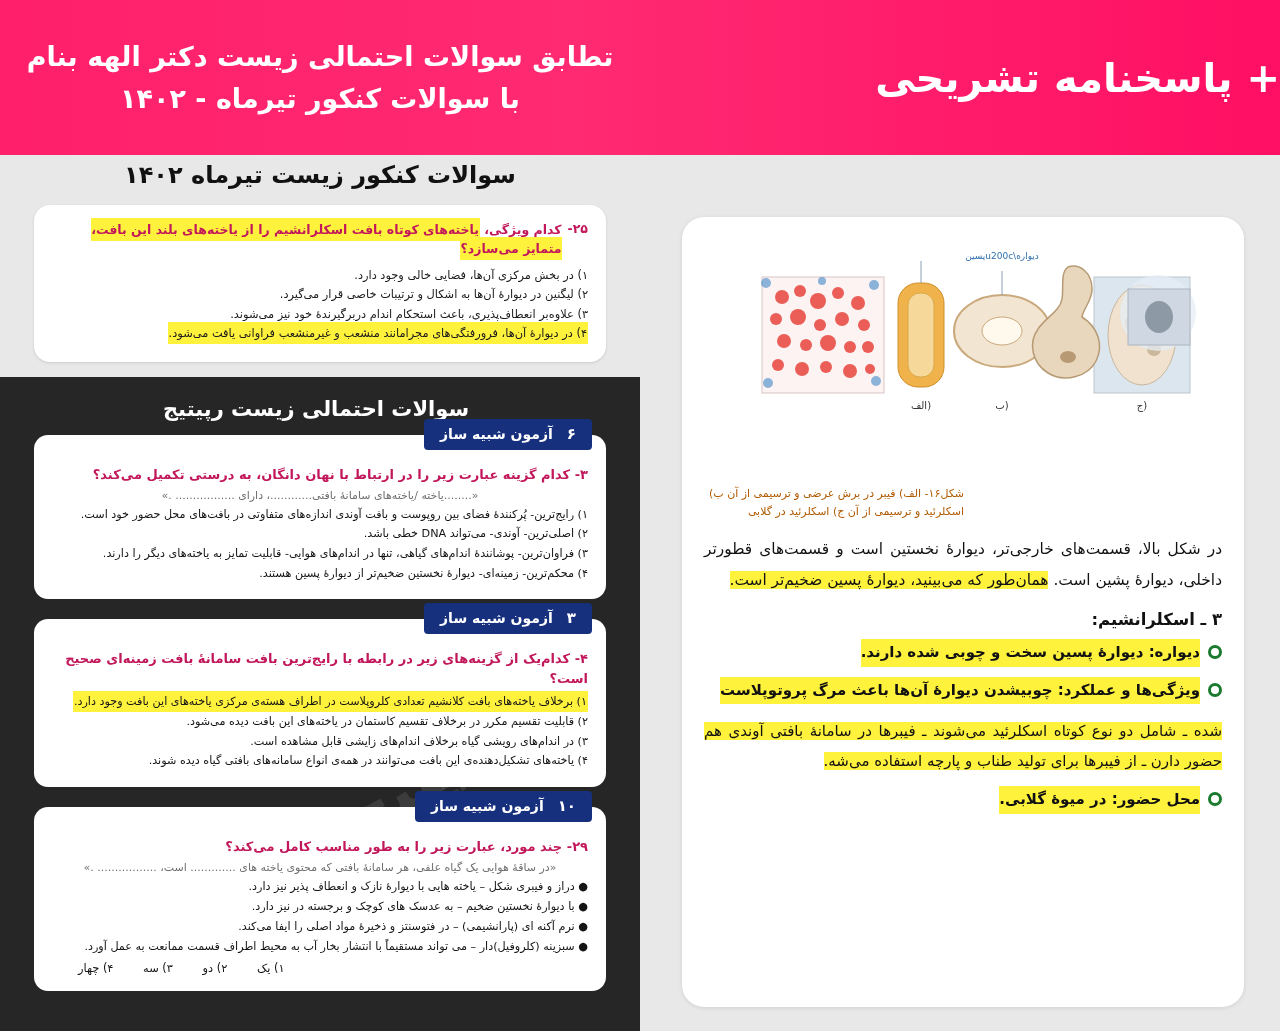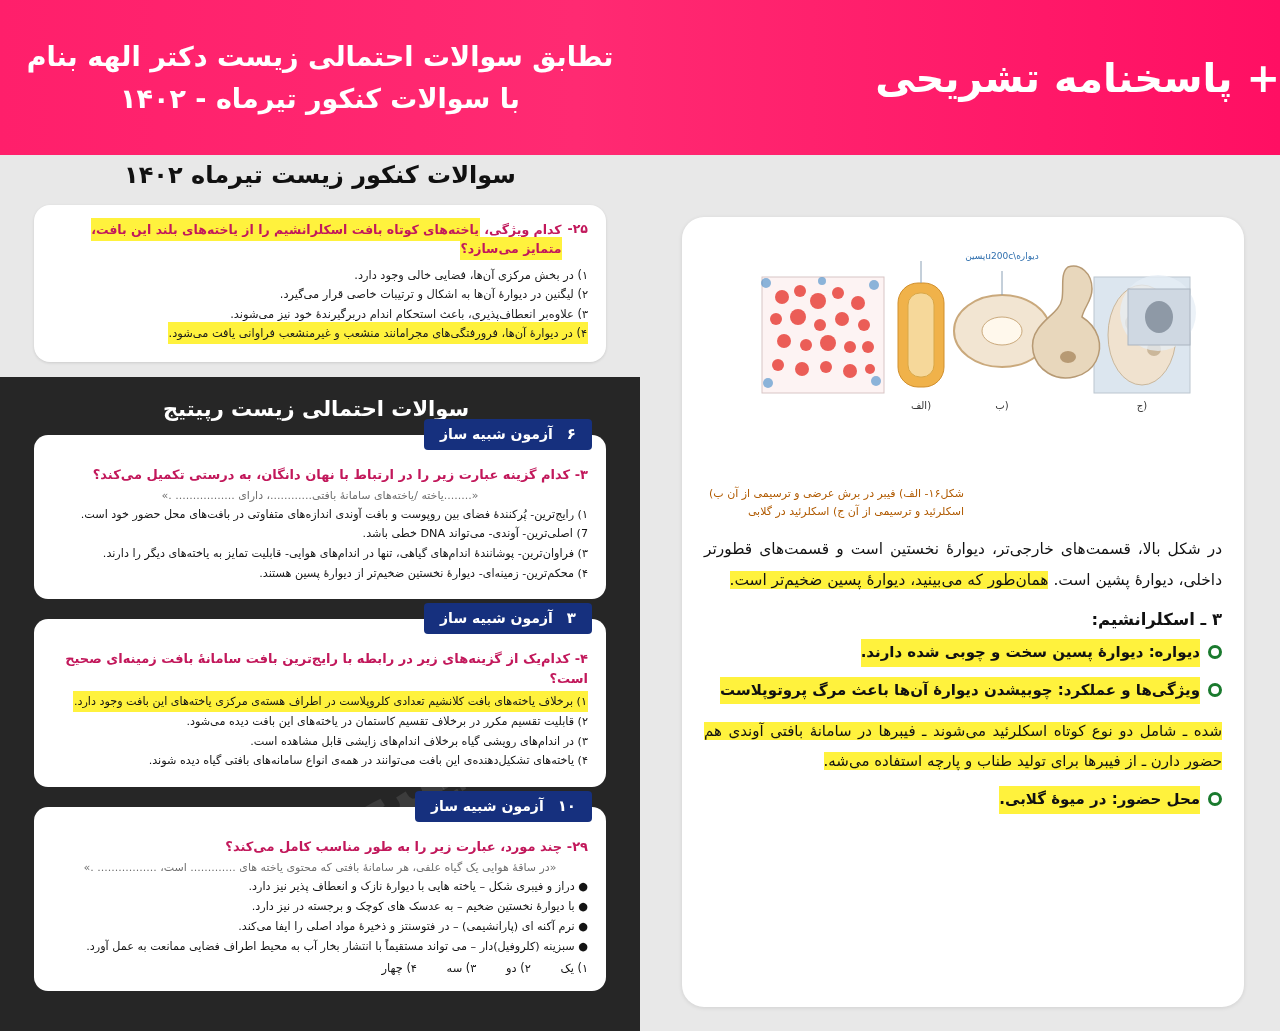--- a/index.html
+++ b/index.html
@@ -77,21 +77,21 @@
   .sim-badge .num { font-size: 15px; }
   .sim-q {
     font-size: 13px; font-weight: bold; color: #c2185b; line-height: 1.5;
     margin-bottom: 4px; direction: rtl;
   }
   .sim-sub {
     font-size: 11px; color: #6f6f6f; text-align: center; direction: rtl; margin-bottom: 3px;
   }
   .sim-opt { font-size: 11.2px; color: #141414; line-height: 1.76; direction: rtl; }
   .bullet-opt { font-size: 11.2px; color: #141414; line-height: 1.8; direction: rtl; }
-  .ans-row { font-size: 11.4px; color: #141414; direction: rtl; margin-top: 4px; text-align: right; }
+  .ans-row { font-size: 11.4px; color: #141414; direction: rtl; margin-top: 4px; text-align: left; }
   .ans-row span { margin-left: 26px; }
 
   
   .wm {
     position: absolute; color: rgba(255,255,255,.10); font-size: 64px; font-weight: bold;
     transform: rotate(-32deg); pointer-events: none; user-select: none; direction: rtl;
   }
   .wm-dark { top: 360px; right: 120px; }
   .wm-light { top: 520px; right: 260px; color: rgba(0,0,0,.055); }
 
@@ -172,21 +172,21 @@
       <div class="dark-title">سوالات احتمالی زیست رپیتیج</div>
 
       <div class="sim-card">
         <div class="sim-badge">
           <span class="num">۶</span>
           <span>آزمون شبیه ساز</span>
         </div>
         <div class="sim-q">۳- کدام گزینه عبارت زیر را در ارتباط با نهان دانگان، به درستی تکمیل می‌کند؟</div>
         <div class="sim-sub">«........یاخته /یاخته‌های سامانهٔ بافتی............، دارای ................. .»</div>
         <div class="sim-opt">۱) رایج‌ترین- پُرکنندهٔ فضای بین روپوست و بافت آوندی اندازه‌های متفاوتی در بافت‌های محل حضور خود است.</div>
-        <div class="sim-opt">7) اصلی‌ترین- آوندی- می‌تواند DNA خطی باشد.</div>
+        <div class="sim-opt">۲) اصلی‌ترین- آوندی- می‌تواند DNA خطی باشد.</div>
         <div class="sim-opt">۳) فراوان‌ترین- پوشانندهٔ اندام‌های گیاهی، تنها در اندام‌های هوایی- قابلیت تمایز به یاخته‌های دیگر را دارند.</div>
         <div class="sim-opt">۴) محکم‌ترین- زمینه‌ای- دیوارهٔ نخستین ضخیم‌تر از دیوارهٔ پسین هستند.</div>
       </div>
 
       <div class="sim-card">
         <div class="sim-badge">
           <span class="num">۳</span>
           <span>آزمون شبیه ساز</span>
         </div>
         <div class="sim-q">۴- کدام‌یک از گزینه‌های زیر در رابطه با رایج‌ترین بافت سامانهٔ بافت زمینه‌ای صحیح است؟</div>
@@ -199,21 +199,21 @@
       <div class="sim-card">
         <div class="sim-badge">
           <span class="num">۱۰</span>
           <span>آزمون شبیه ساز</span>
         </div>
         <div class="sim-q">۲۹- چند مورد، عبارت زیر را به طور مناسب کامل می‌کند؟</div>
         <div class="sim-sub">«در ساقهٔ هوایی یک گیاه علفی، هر سامانهٔ بافتی که محتوی یاخته های ............. است، ................. .»</div>
         <div class="bullet-opt">● دراز و فیبری شکل – یاخته هایی با دیوارهٔ نازک و انعطاف پذیر نیز دارد.</div>
         <div class="bullet-opt">● با دیوارهٔ نخستین ضخیم – به عدسک های کوچک و برجسته در نیز دارد.</div>
         <div class="bullet-opt">● نرم آکنه ای (پارانشیمی) – در فتوسنتز و ذخیرهٔ مواد اصلی را ایفا می‌کند.</div>
-        <div class="bullet-opt">● سبزینه (کلروفیل)دار – می تواند مستقیماً با انتشار بخار آب به محیط اطراف فضایی ممانعت به عمل آورد.</div>
+        <div class="bullet-opt">● سبزینه (کلروفیل)دار – می تواند مستقیماً با انتشار بخار آب به محیط اطراف قسمت ممانعت به عمل آورد.</div>
         <div class="ans-row">
           <span>۱) یک</span>
           <span>۲) دو</span>
           <span>۳) سه</span>
           <span>۴) چهار</span>
         </div>
       </div>
 
     </div>
   </div>

